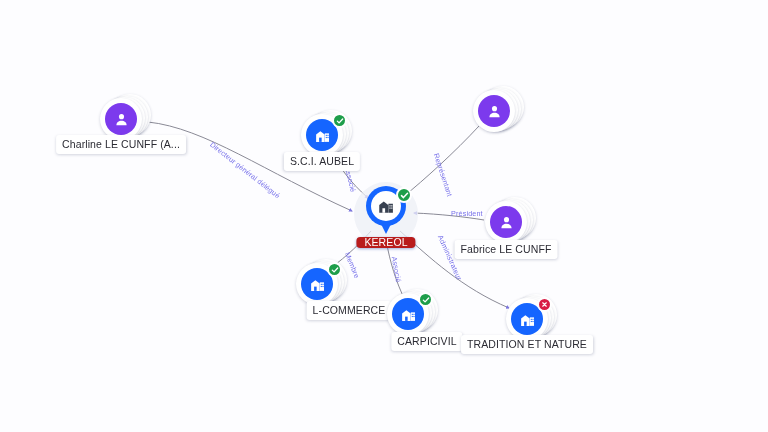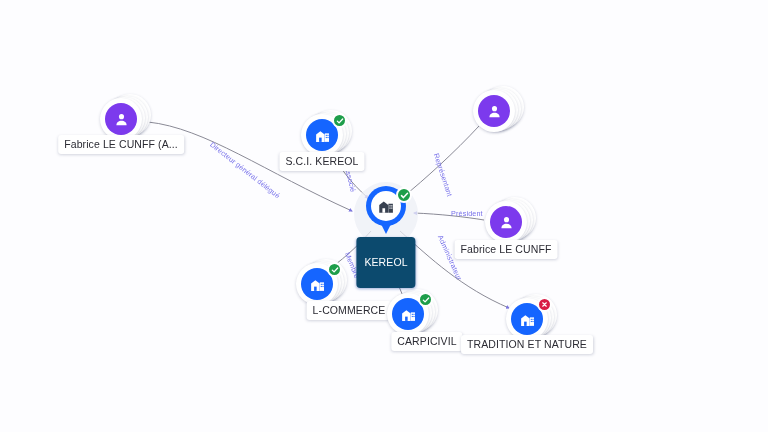--- a/index.html
+++ b/index.html
@@ -97,25 +97,25 @@
     color: #2b2b33;
     font-size: 10.5px;
     line-height: 1;
     padding: 4px 6px;
     border-radius: 3px;
     white-space: nowrap;
     box-shadow: 0 1px 3px rgba(40,50,90,0.20);
     letter-spacing: 0.1px;
   }
   .node-label.root {
-    background: #0c4a6e;
+    background: #b91c1c;
     color: #ffffff;
     box-shadow: 0 1px 3px rgba(20,60,160,0.40);
     font-size: 10.5px;
-    padding: 20px 8px;
+    padding: 0 8px;
     border-radius: 4px;
   }
 
   
   #root-node {
     position: absolute;
   }
   .pin-wrap {
     position: absolute;
     left: -25px;
@@ -229,21 +229,21 @@
       <div class="sheet s1"></div>
         <div class="sheet s0"></div>
       <div class="avatar person">
         <svg width="17" height="17" viewBox="0 0 24 24" fill="#ffffff">
           <circle cx="12" cy="8" r="3.6"></circle>
           <path d="M4.8 20c0-3.9 3.2-6.2 7.2-6.2s7.2 2.3 7.2 6.2z"></path>
         </svg>
       </div>
     </div>
   </div>
-  <div class="node-label" style="left:121px; top:135px;">Fabrice LE CUNFF (A...</div>
+  <div class="node-label" style="left:121px; top:135px;">Charline LE CUNFF (A...</div>
 
   <div class="node" style="left:322px; top:135px;">
     <div class="stack">
       <div class="sheet s3"></div>
         <div class="sheet s2"></div>
       <div class="sheet s1"></div>
         <div class="sheet s0"></div>
       <div class="avatar company">
         <svg width="17" height="17" viewBox="0 0 24 24" fill="#ffffff">
           <path d="M3 21V10.5L9 6l6 4.5V21z"></path>
@@ -255,21 +255,21 @@
           <rect x="7.2" y="15" width="3.6" height="6" fill="#1565ff"></rect>
         </svg>
       </div>
       <div class="badge ok">
         <svg width="8" height="8" viewBox="0 0 12 12">
           <path d="M2 6.2 L4.6 8.8 L10 3" fill="none" stroke="#ffffff" stroke-width="2" stroke-linecap="round" stroke-linejoin="round"></path>
         </svg>
       </div>
     </div>
   </div>
-  <div class="node-label" style="left:322px; top:152px;">S.C.I. KEREOL</div>
+  <div class="node-label" style="left:322px; top:152px;">S.C.I. AUBEL</div>
 
   <div class="node" style="left:494px; top:111px;">
     <div class="stack">
       <div class="sheet s3"></div>
         <div class="sheet s2"></div>
       <div class="sheet s1"></div>
         <div class="sheet s0"></div>
       <div class="avatar person">
         <svg width="17" height="17" viewBox="0 0 24 24" fill="#ffffff">
           <circle cx="12" cy="8" r="3.6"></circle>

